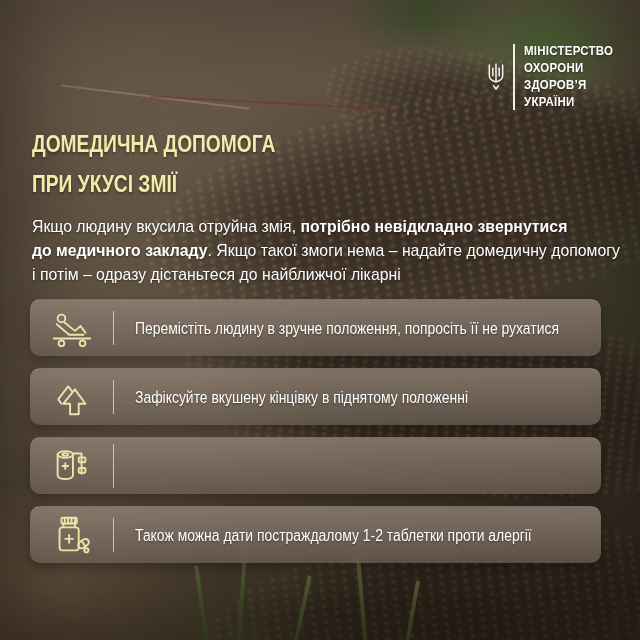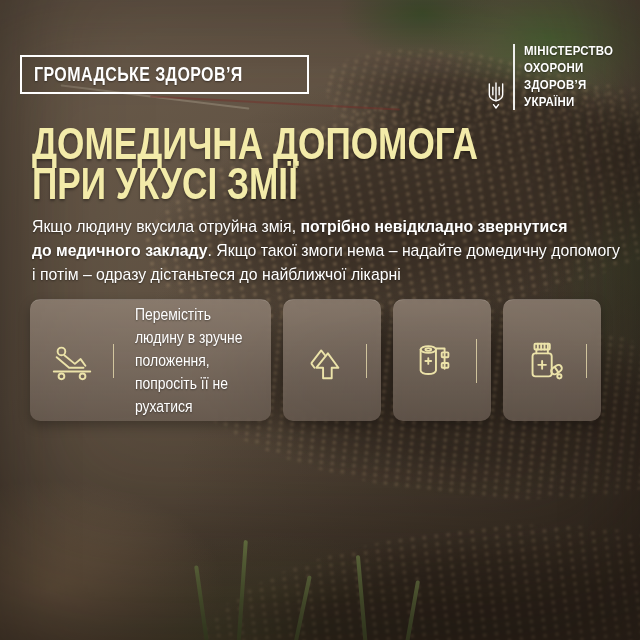--- a/index.html
+++ b/index.html
@@ -41,35 +41,35 @@
     background:linear-gradient(#76854d,#4c5a30);}
   .twig{position:absolute;height:2px;border-radius:2px;}
   .vignette{position:absolute;inset:0;pointer-events:none;
     box-shadow:inset 0 -90px 130px rgba(18,13,9,.55), inset 0 40px 80px rgba(30,24,18,.25);}
 
   .badge{position:absolute;left:20px;top:55px;border:2px solid #fff;
     padding:6px 12px;color:#fff;font-weight:bold;font-size:20px;letter-spacing:.5px;
     text-shadow:0 1px 2px rgba(0,0,0,.4);}
   .squeeze{display:inline-block;transform:scaleX(.8);transform-origin:left center;white-space:nowrap;}
 
-  .ministry{position:absolute;left:486px;top:42px;display:flex;align-items:flex-end;color:#fff;}
+  .ministry{position:absolute;left:486px;top:42px;display:flex;align-items:center;color:#fff;}
   .ministry .sep{width:2px;height:66px;background:rgba(255,255,255,.9);margin:1px 9px 0 7px;}
   .ministry-text{font-size:13.5px;font-weight:bold;line-height:17px;letter-spacing:.3px;
     transform:scaleX(.85);transform-origin:left top;white-space:nowrap;
     text-shadow:0 1px 2px rgba(0,0,0,.4);}
 
   .title{position:absolute;left:32px;top:124px;color:#f3eba9;font-weight:bold;
-    font-size:44px;line-height:40px;text-shadow:0 2px 3px rgba(0,0,0,.35);}
+    font-size:24px;line-height:40px;text-shadow:0 2px 3px rgba(0,0,0,.35);}
   .title .squeeze{transform:scaleX(.8);}
 
   .intro{position:absolute;left:32px;top:215px;color:#fff;font-size:17px;line-height:24px;
     text-shadow:0 1px 2px rgba(0,0,0,.45);}
   .intro-line{white-space:nowrap;transform:scaleX(.93);transform-origin:left center;}
 
-  .steps{position:absolute;left:30px;top:299px;width:571px;display:flex;gap:12px;}
+  .steps{position:absolute;left:30px;top:299px;width:571px;display:flex;flex-direction:column;gap:12px;}
   .step{display:flex;align-items:center;min-height:50px;border-radius:10px;
     padding:3px 14px 3px 0;
     background:linear-gradient(180deg, rgba(148,133,120,.78), rgba(110,97,87,.72));
     border-top:1px solid rgba(255,255,255,.16);
     box-shadow:0 5px 12px rgba(0,0,0,.28);
     backdrop-filter:blur(4px);}
   .icon-box{flex:0 0 83px;display:flex;align-items:center;justify-content:center;}
   .v-div{width:1px;height:34px;background:rgba(240,228,180,.75);}
   .step.tall .v-div{height:44px;}
   .text-wrap{flex:1;padding-left:21px;padding-right:4px;}
@@ -88,23 +88,20 @@
   <div class="coil coil-4"></div>
   <div class="twig" style="left:60px;top:96px;width:190px;background:rgba(200,190,170,.3);transform:rotate(7deg);"></div>
   <div class="twig" style="left:150px;top:102px;width:250px;background:rgba(120,45,40,.45);transform:rotate(3deg);"></div>
   <div class="blade" style="left:200px;height:85px;transform:rotate(-8deg);"></div>
   <div class="blade" style="left:240px;height:110px;transform:rotate(4deg);"></div>
   <div class="blade" style="left:300px;height:75px;transform:rotate(12deg);"></div>
   <div class="blade" style="left:360px;height:95px;transform:rotate(-5deg);"></div>
   <div class="blade" style="left:410px;height:70px;transform:rotate(10deg);"></div>
   <div class="vignette"></div>
 
-  <div class="badge">
-    <span class="squeeze">ГРОМАДСЬКЕ ЗДОРОВ’Я</span>
-  </div>
 
   <div class="ministry">
     <span>
       <svg viewBox="0 0 24 34" width="20" height="29" fill="none" stroke="#ffffff" stroke-width="1.7" stroke-linecap="round" stroke-linejoin="round">
         <path d="M4 3 v13 c0 4 3 6 8 7.5 c5 -1.5 8 -3.5 8 -7.5 V3"></path>
         <path d="M12 2 v21"></path>
         <path d="M8.2 7 v9"></path>
           <path d="M15.8 7 v9"></path>
         <path d="M9 28 l3 4 3 -4"></path>
       </svg>
@@ -151,20 +148,23 @@
 
     <div class="step">
       <div class="icon-box">
         <svg viewBox="0 0 48 48" width="46" height="46" fill="none" stroke="#ece3a9" stroke-width="2" stroke-linecap="round" stroke-linejoin="round">
           <path d="M22 42 V31 H15 L27 16 L38 31 H31 V42 Z"></path>
           <path d="M10 26 L20 13 L24 18"></path>
           <path d="M13 31 l-3 -4"></path>
         </svg>
       </div>
       <span class="v-div"></span>
+      <div class="text-wrap">
+          <div class="row-text">Зафіксуйте вкушену кінцівку в піднятому положенні</div>
+        </div>
     </div>
 
     <div class="step tall">
       <div class="icon-box">
         <svg viewBox="0 0 48 48" width="46" height="46" fill="none" stroke="#ece3a9" stroke-width="2" stroke-linecap="round" stroke-linejoin="round">
           <ellipse cx="17" cy="12" rx="8" ry="3.5"></ellipse>
           <ellipse cx="17" cy="12" rx="3" ry="1.4"></ellipse>
           <path d="M9 12 V34 c0 2 3.6 3.6 8 3.6 s8 -1.6 8 -3.6 V12"></path>
           <path d="M17 21 v6 M14 24 h6"></path>
           <path d="M25 11 h9 v21"></path>
@@ -184,16 +184,19 @@
           <rect x="11" y="16" width="20" height="24" rx="3"></rect>
           <path d="M21 24 v8 M17 28 h8"></path>
           <g transform="rotate(-35 36 33)">
             <rect x="30" y="29.5" width="12" height="7" rx="3.5"></rect>
             <path d="M36 29.5 v7"></path>
           </g>
           <circle cx="39" cy="40" r="2.2"></circle>
         </svg>
       </div>
       <span class="v-div"></span>
+      <div class="text-wrap">
+          <div class="row-text">Також можна дати постраждалому 1-2 таблетки проти алергії</div>
+        </div>
     </div>
 
   </div>
 </div>
 
 </body></html>

